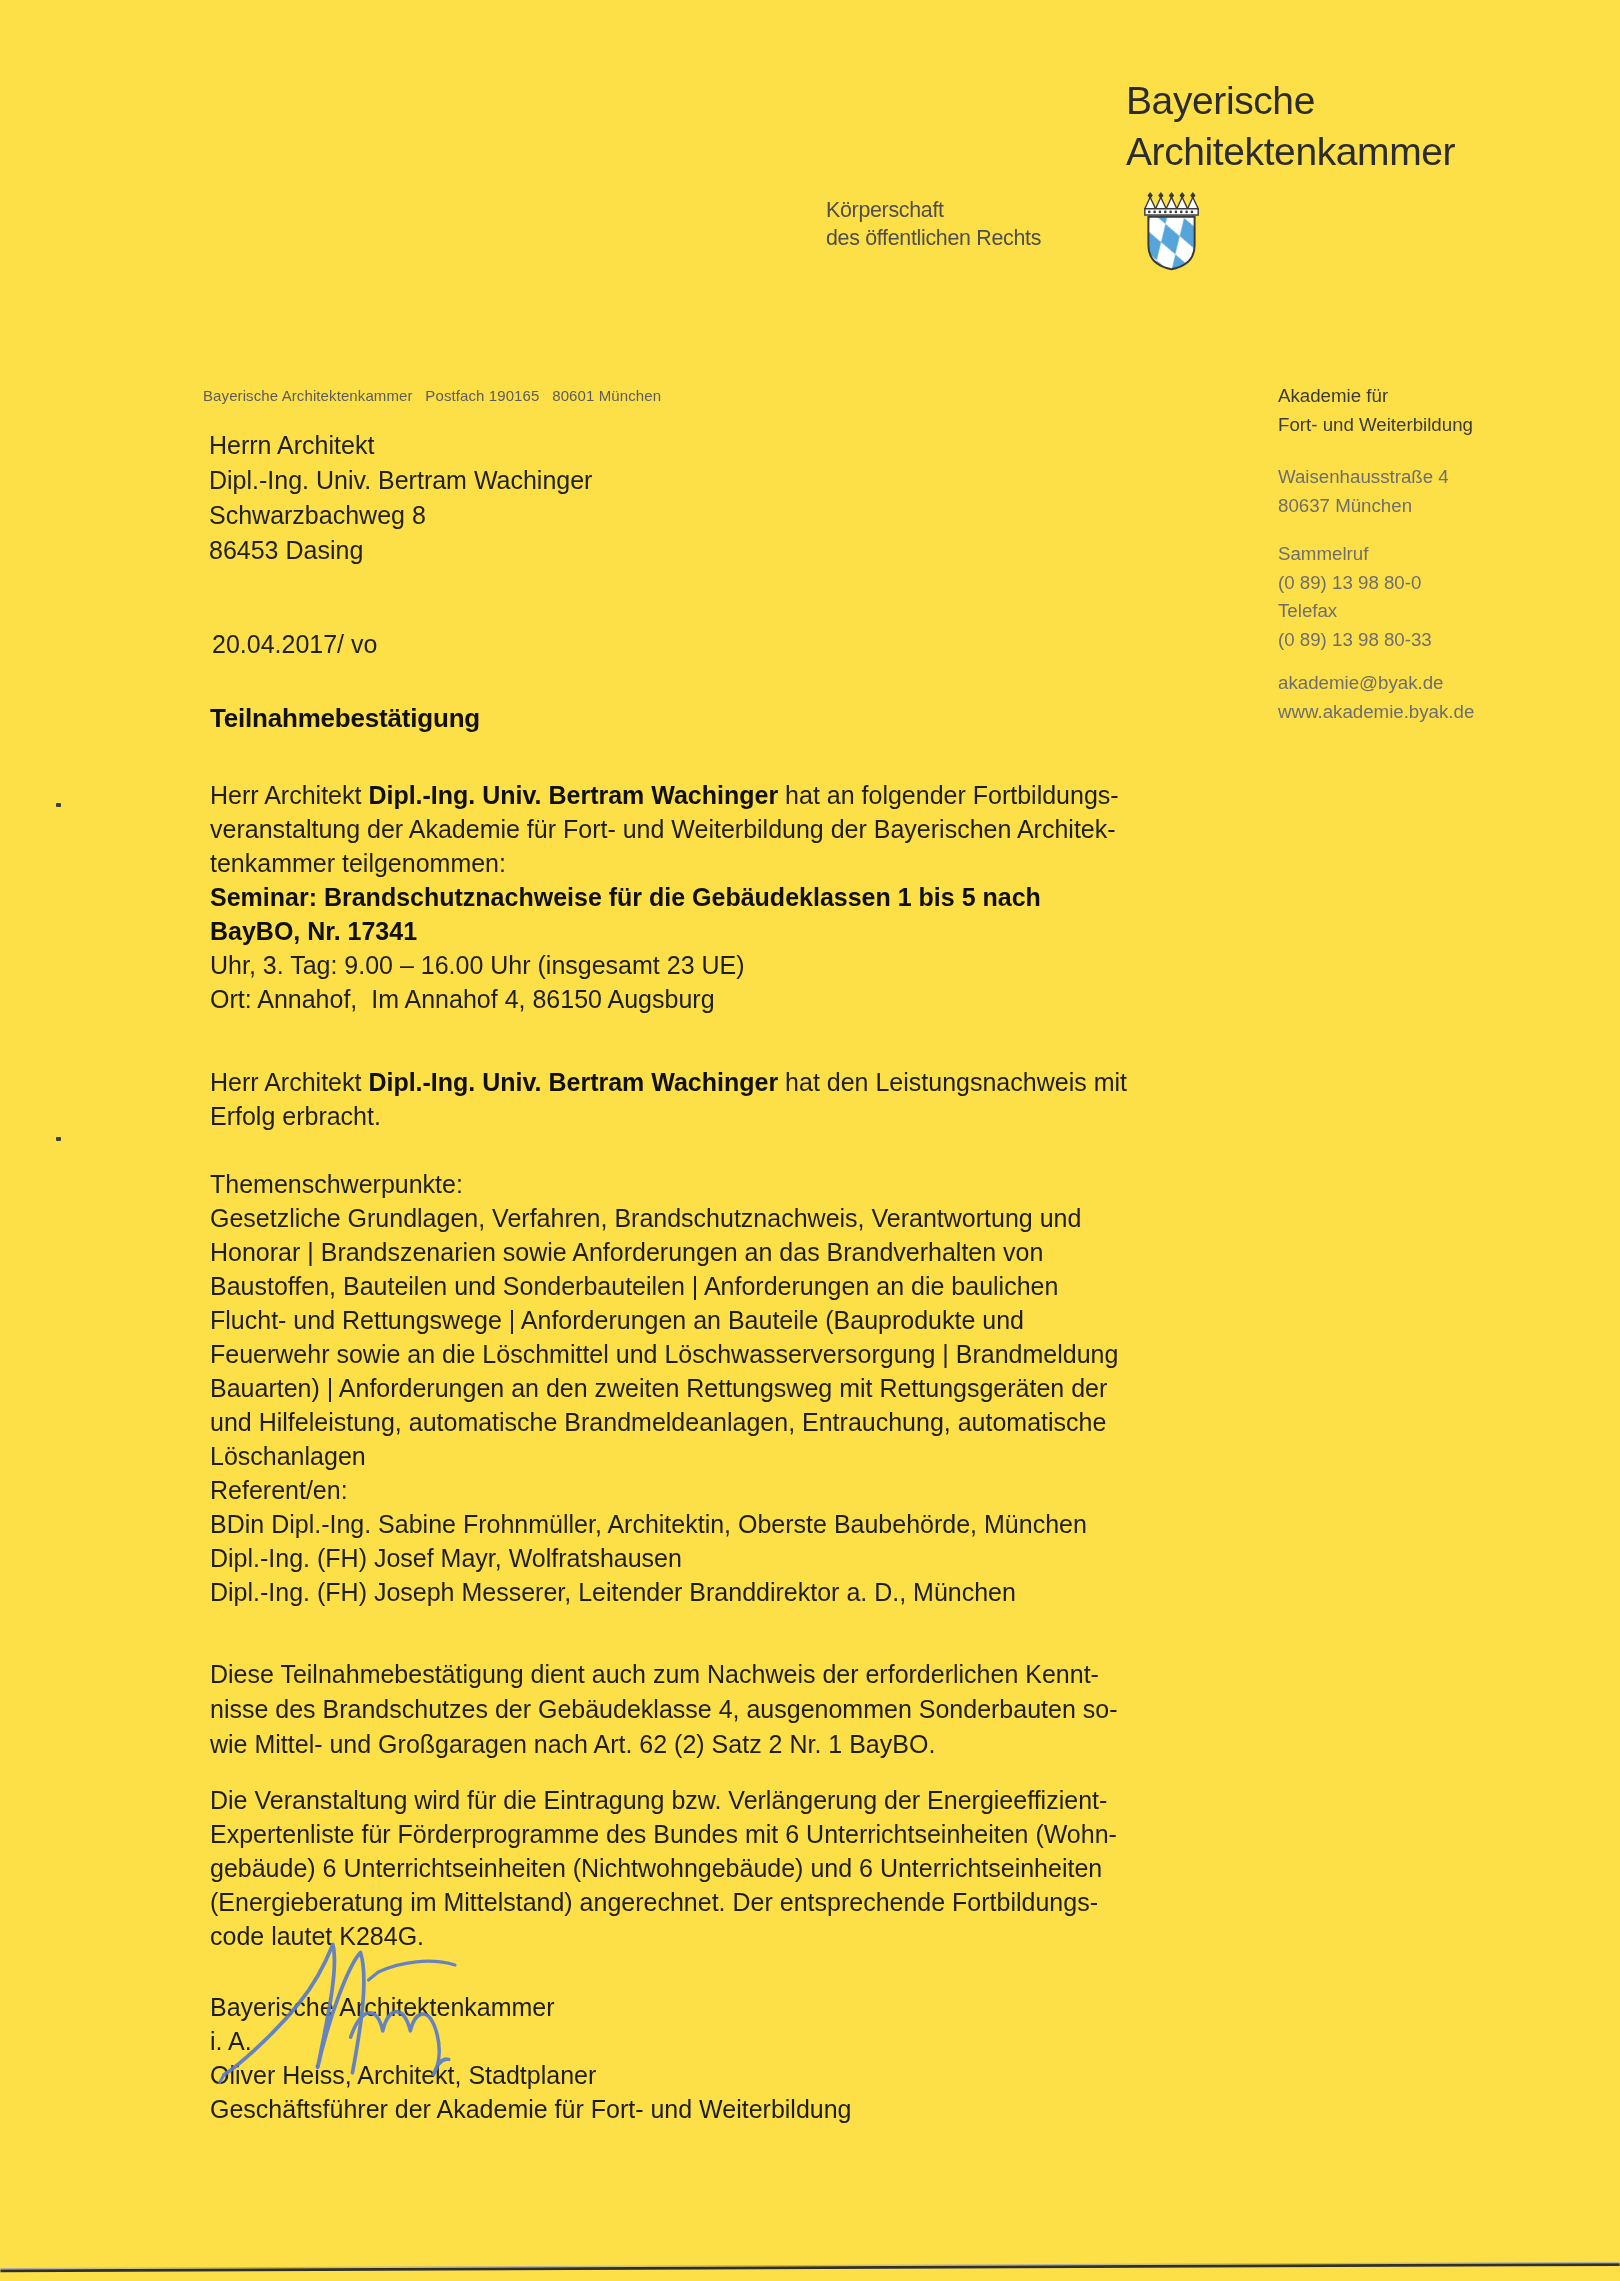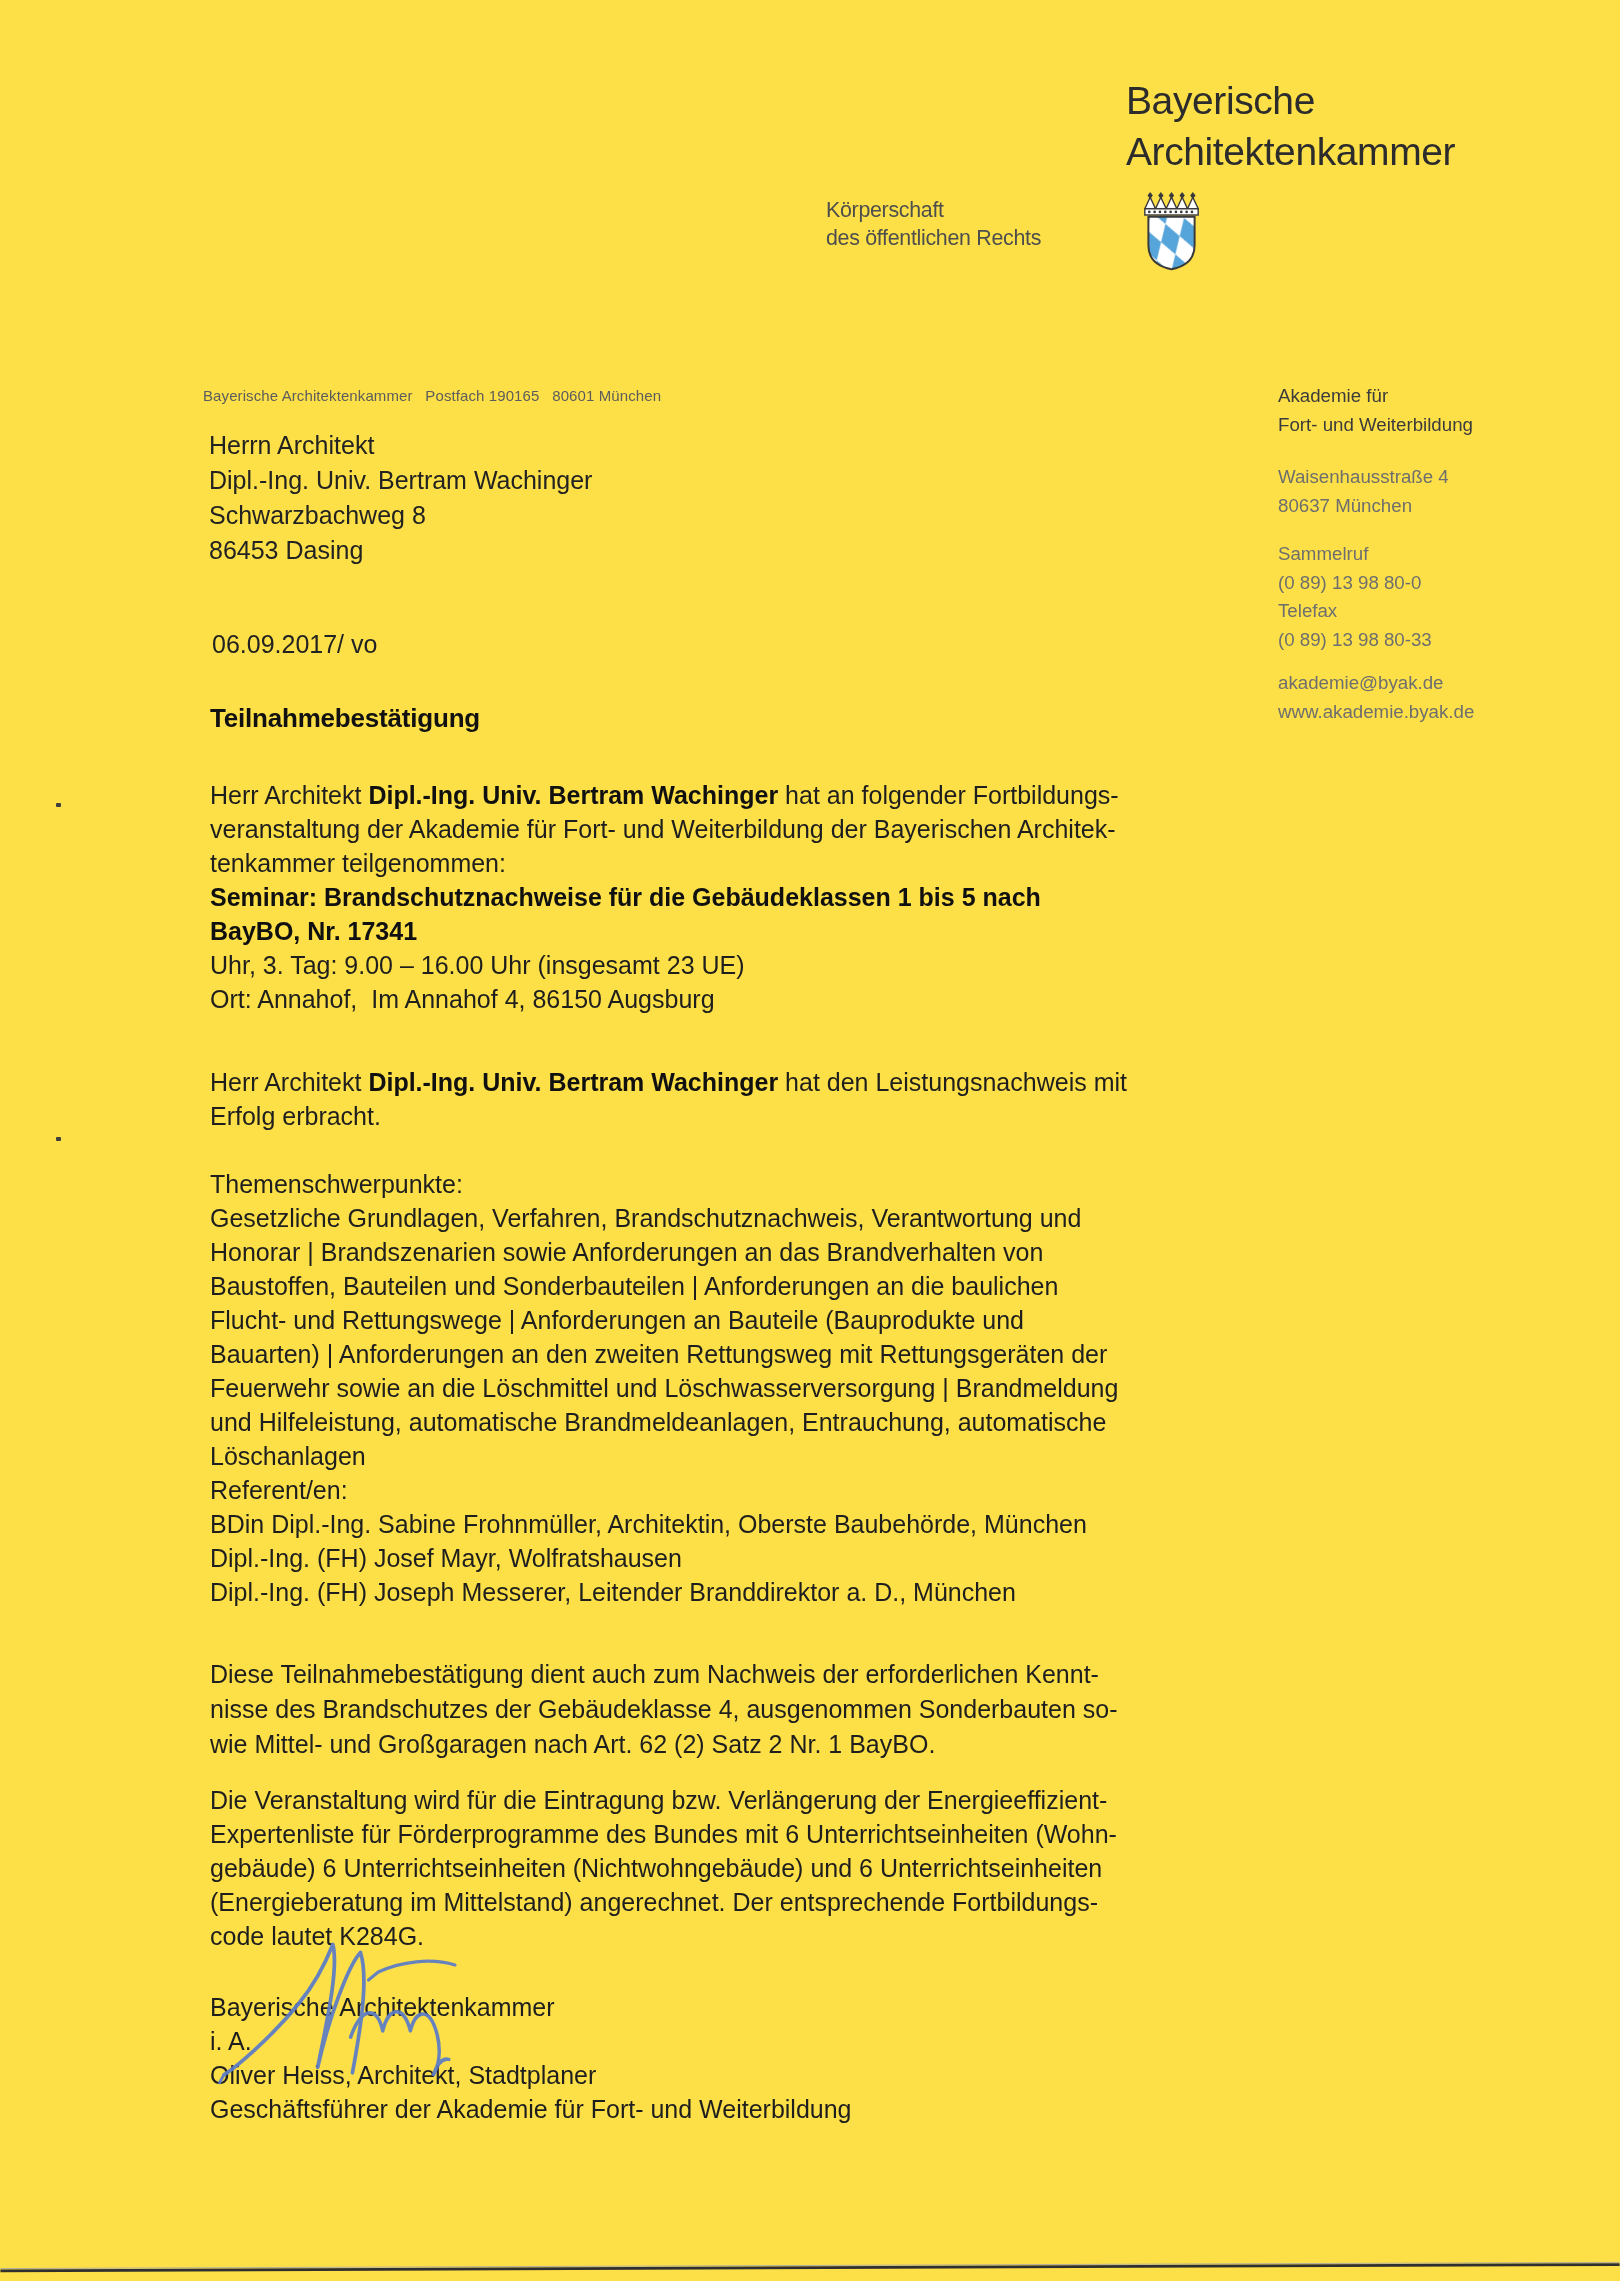--- a/index.html
+++ b/index.html
@@ -130,21 +130,21 @@
 Fort- und Weiterbildung</div>
   <div class="abs contact contact-addr pre">Waisenhausstraße 4
 80637 München</div>
   <div class="abs contact contact-phones pre">Sammelruf
 (0 89) 13 98 80-0
 Telefax
 (0 89) 13 98 80-33</div>
   <div class="abs contact contact-online pre">akademie@byak.de
 www.akademie.byak.de</div>
 
-  <div class="abs dateline">06.09.2017/ vo</div>
+  <div class="abs dateline">20.04.2017/ vo</div>
   <div class="abs subject">Teilnahmebestätigung</div>
 
   <div>
       <div class="para" style="top: 778px; line-height: 34px;">
         <div class="line"><span>Herr Architekt </span><span class="b">Dipl.-Ing. Univ. Bertram Wachinger</span><span> hat an folgender Fortbildungs-</span></div>
         <div class="line"><span>veranstaltung der Akademie für Fort- und Weiterbildung der Bayerischen Architek-</span></div>
         <div class="line"><span>tenkammer teilgenommen:</span></div>
         <div class="line"><span class="b">Seminar: Brandschutznachweise für die Gebäudeklassen 1 bis 5 nach</span></div>
         <div class="line"><span class="b">BayBO, Nr. 17341</span></div>
         <div class="line"><span>Uhr, 3. Tag: 9.00 – 16.00 Uhr (insgesamt 23 UE)</span></div>
@@ -153,22 +153,22 @@
       <div class="para" style="top: 1065px; line-height: 34px;">
         <div class="line"><span>Herr Architekt </span><span class="b">Dipl.-Ing. Univ. Bertram Wachinger</span><span> hat den Leistungsnachweis mit</span></div>
         <div class="line"><span>Erfolg erbracht.</span></div>
       </div>
       <div class="para" style="top: 1167px; line-height: 34px;">
         <div class="line"><span>Themenschwerpunkte:</span></div>
         <div class="line"><span>Gesetzliche Grundlagen, Verfahren, Brandschutznachweis, Verantwortung und</span></div>
         <div class="line"><span>Honorar | Brandszenarien sowie Anforderungen an das Brandverhalten von</span></div>
         <div class="line"><span>Baustoffen, Bauteilen und Sonderbauteilen | Anforderungen an die baulichen</span></div>
         <div class="line"><span>Flucht- und Rettungswege | Anforderungen an Bauteile (Bauprodukte und</span></div>
+        <div class="line"><span>Feuerwehr sowie an die Löschmittel und Löschwasserversorgung | Brandmeldung</span></div>
         <div class="line"><span>Bauarten) | Anforderungen an den zweiten Rettungsweg mit Rettungsgeräten der</span></div>
-        <div class="line"><span>Feuerwehr sowie an die Löschmittel und Löschwasserversorgung | Brandmeldung</span></div>
         <div class="line"><span>und Hilfeleistung, automatische Brandmeldeanlagen, Entrauchung, automatische</span></div>
         <div class="line"><span>Löschanlagen</span></div>
         <div class="line"><span>Referent/en:</span></div>
         <div class="line"><span>BDin Dipl.-Ing. Sabine Frohnmüller, Architektin, Oberste Baubehörde, München</span></div>
         <div class="line"><span>Dipl.-Ing. (FH) Josef Mayr, Wolfratshausen</span></div>
         <div class="line"><span>Dipl.-Ing. (FH) Joseph Messerer, Leitender Branddirektor a. D., München</span></div>
       </div>
       <div class="para" style="top: 1645px; line-height: 35px; margin-top: 12px;">
         <div class="line"><span>Diese Teilnahmebestätigung dient auch zum Nachweis der erforderlichen Kennt-</span></div>
         <div class="line"><span>nisse des Brandschutzes der Gebäudeklasse 4, ausgenommen Sonderbauten so-</span></div>

